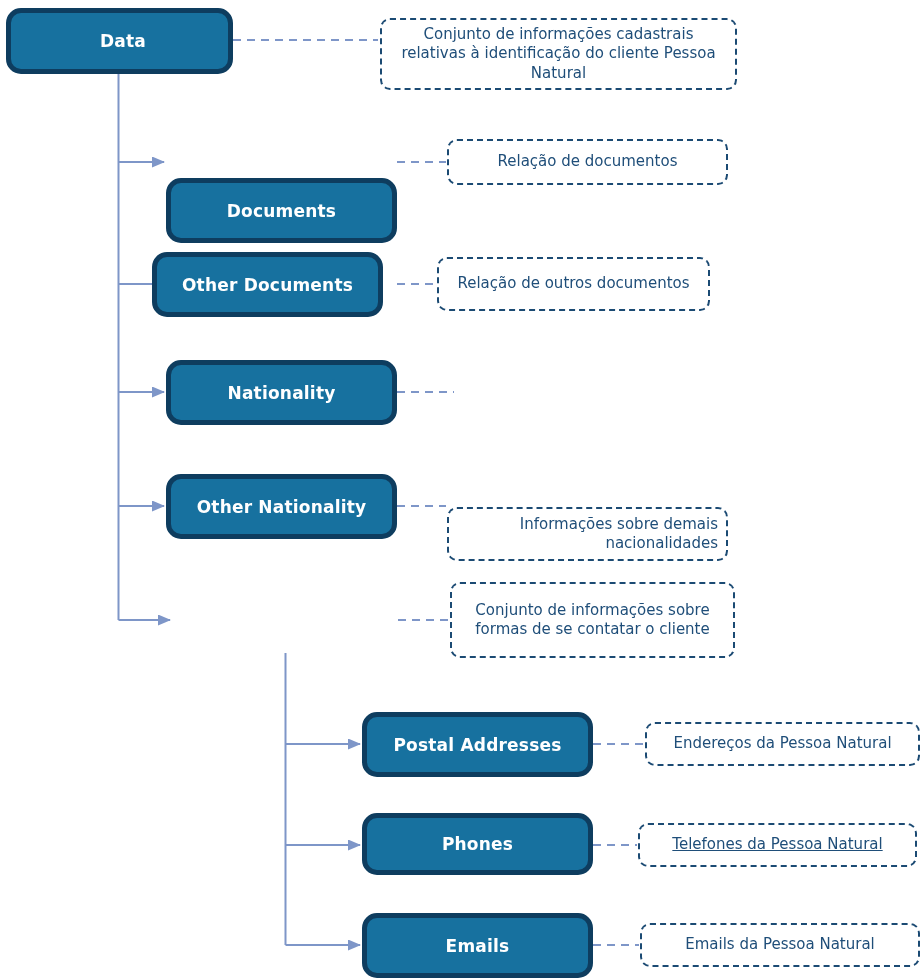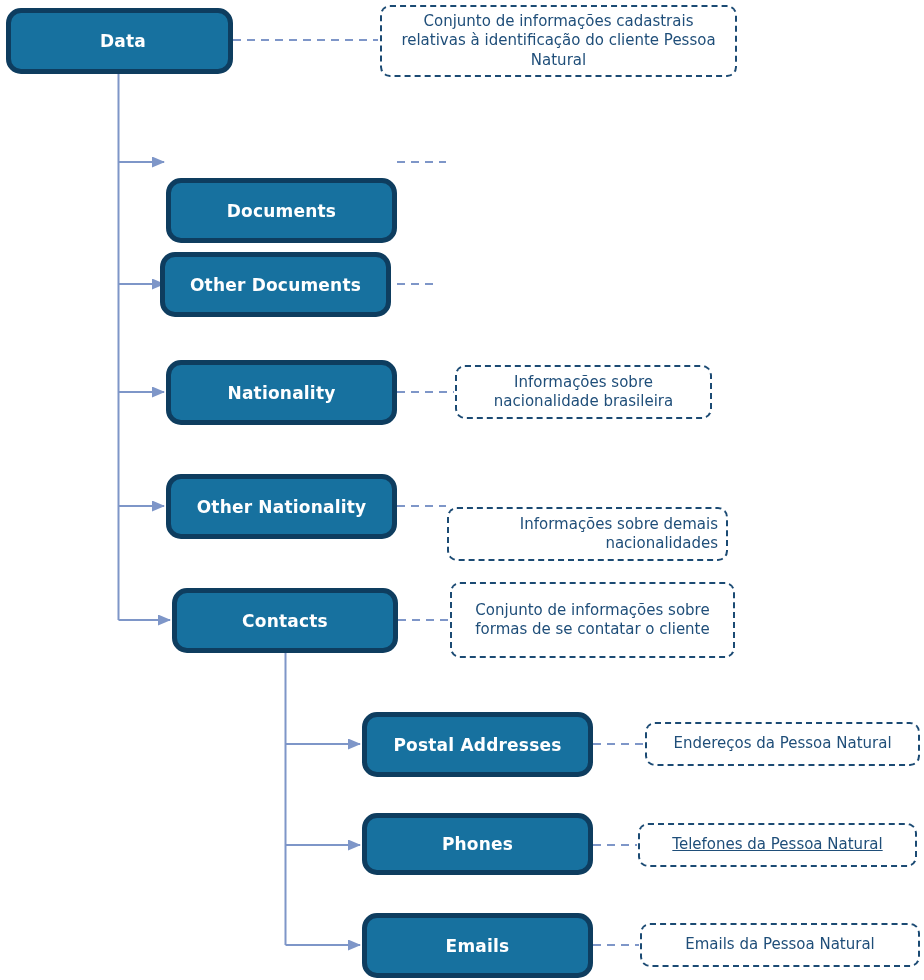--- a/index.html
+++ b/index.html
@@ -93,47 +93,47 @@
       <path d="M593,945 H639"></path>
     </g>
   </svg>
 
   <div class="node" style="left:6px;   top:8px;   width:227px; height:66px;padding-left:7px;">
       <span>Data</span>
     </div>
   <div class="node" style="left:166px; top:130px; width:231px; height:65px;margin-top:48px;">
       <span>Documents</span>
     </div>
-  <div class="node" style="left:160px; top:252px; width:231px; height:65px;">
+  <div class="node" style="left:152px; top:252px; width:231px; height:65px;">
       <span>Other Documents</span>
     </div>
   <div class="node" style="left:166px; top:360px; width:231px; height:65px;">
       <span>Nationality</span>
     </div>
   <div class="node" style="left:166px; top:474px; width:231px; height:65px;border-radius:15px;">
       <span>Other Nationality</span>
-    </div>
-  <div class="node" style="left:172px; top:588px; width:226px; height:65px;">
-      <span>Contacts</span>
     </div>
   <div class="node" style="left:362px; top:712px; width:231px; height:65px;">
       <span>Postal Addresses</span>
     </div>
   <div class="node" style="left:362px; top:813px; width:231px; height:62px;">
       <span>Phones</span>
     </div>
   <div class="node" style="left:362px; top:913px; width:231px; height:65px;">
       <span>Emails</span>
     </div>
 
-  <div class="note" style="left:380px; top:5px;   width:357px; min-height:72px;">
+  <div class="note" style="left:380px; top:18px;   width:357px; min-height:72px;">
       <span>Conjunto de informações cadastrais relativas à identificação do cliente Pessoa Natural</span>
     </div>
-  <div class="note" style="left:455px; top:365px; width:257px; min-height:54px;">
-      <span>Informações sobre nacionalidade brasileira</span>
+  <div class="note" style="left:447px; top:139px; width:281px; min-height:46px;">
+      <span>Relação de documentos</span>
+    </div>
+  <div class="note" style="left:437px; top:257px; width:273px; min-height:54px;">
+      <span>Relação de outros documentos</span>
     </div>
   <div class="note" style="left:447px; top:507px; width:281px; min-height:54px;text-align:right;">
       <span>Informações sobre demais nacionalidades</span>
     </div>
   <div class="note" style="left:450px; top:582px; width:285px; min-height:76px;">
       <span>Conjunto de informações sobre formas de se contatar o cliente</span>
     </div>
   <div class="note" style="left:645px; top:722px; width:275px; min-height:44px;">
       <span>Endereços da Pessoa Natural</span>
     </div>

